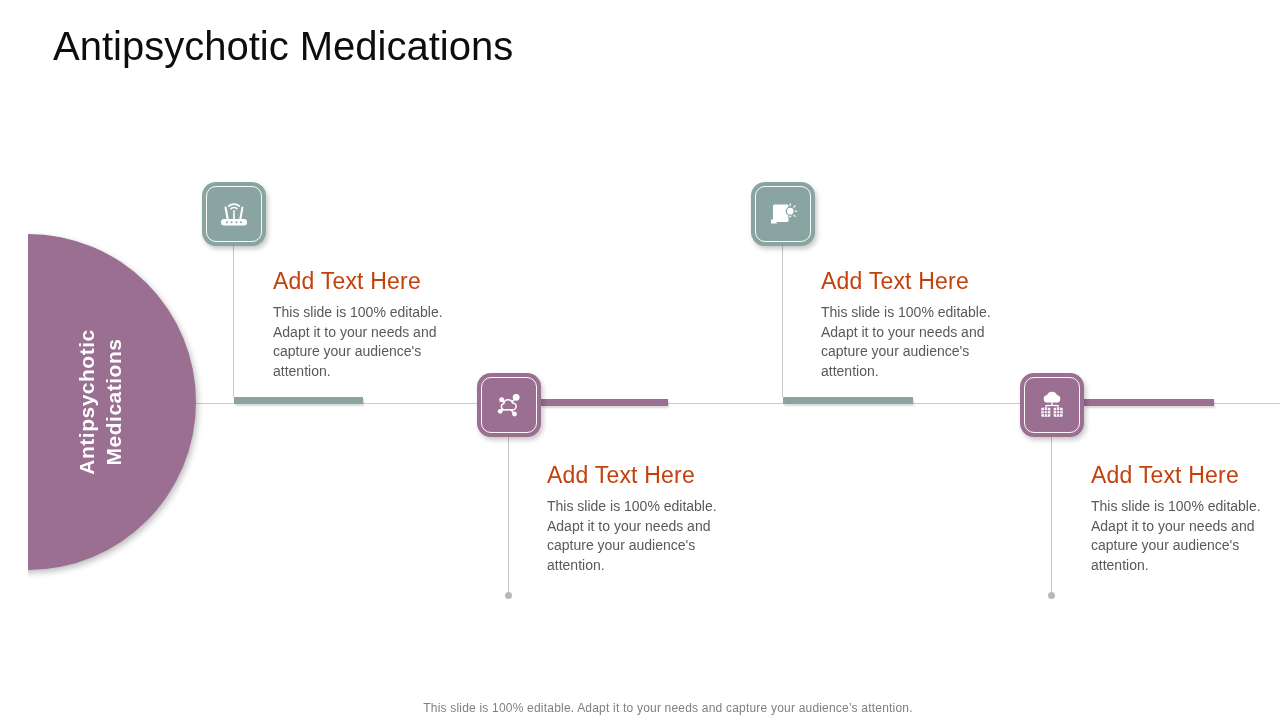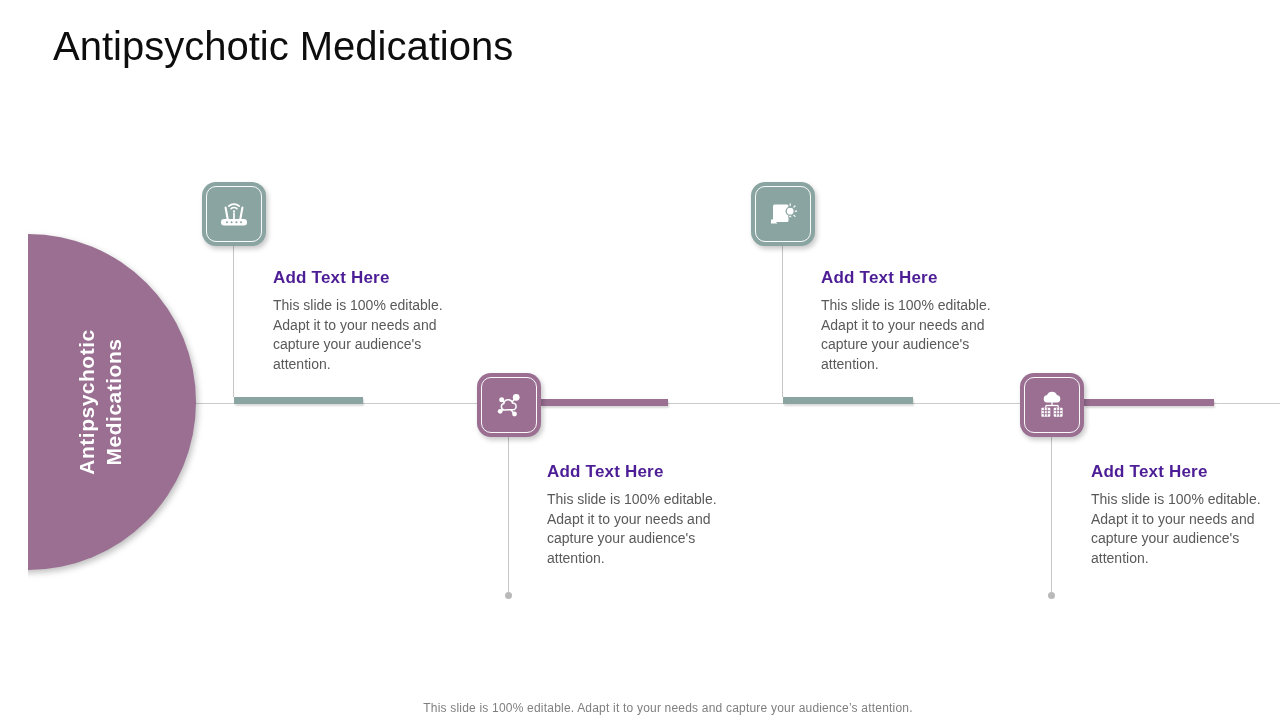--- a/index.html
+++ b/index.html
@@ -37,21 +37,21 @@
   }
   .tile.sage{background:#8aa5a1;}
   .tile.purple{background:#9a6f92;}
   .tile-inner{
     position:absolute;inset:4px;border:1.6px solid rgba(255,255,255,.95);border-radius:10px;
     display:flex;align-items:center;justify-content:center;
   }
   .tile-inner svg{width:40px;height:40px;display:block;}
   
   .text-block{position:absolute;width:176px;}
-  .text-block h3{margin:0 0 8px 0;font-size:17px;color:#4c1d95;font-weight:700;letter-spacing:.2px;}
+  .text-block h3{margin:0 0 8px 0;font-size:23px;color:#c2410c;font-weight:400;letter-spacing:.2px;}
   .text-block p{margin:0;font-size:14px;line-height:19.5px;color:#595959;}
   
   .footer{
     position:absolute;left:0;top:701px;width:1280px;text-align:center;
     font-size:12px;color:#7f7f7f;letter-spacing:.2px;
   }
 </style>
 </head>
 <body>
 

